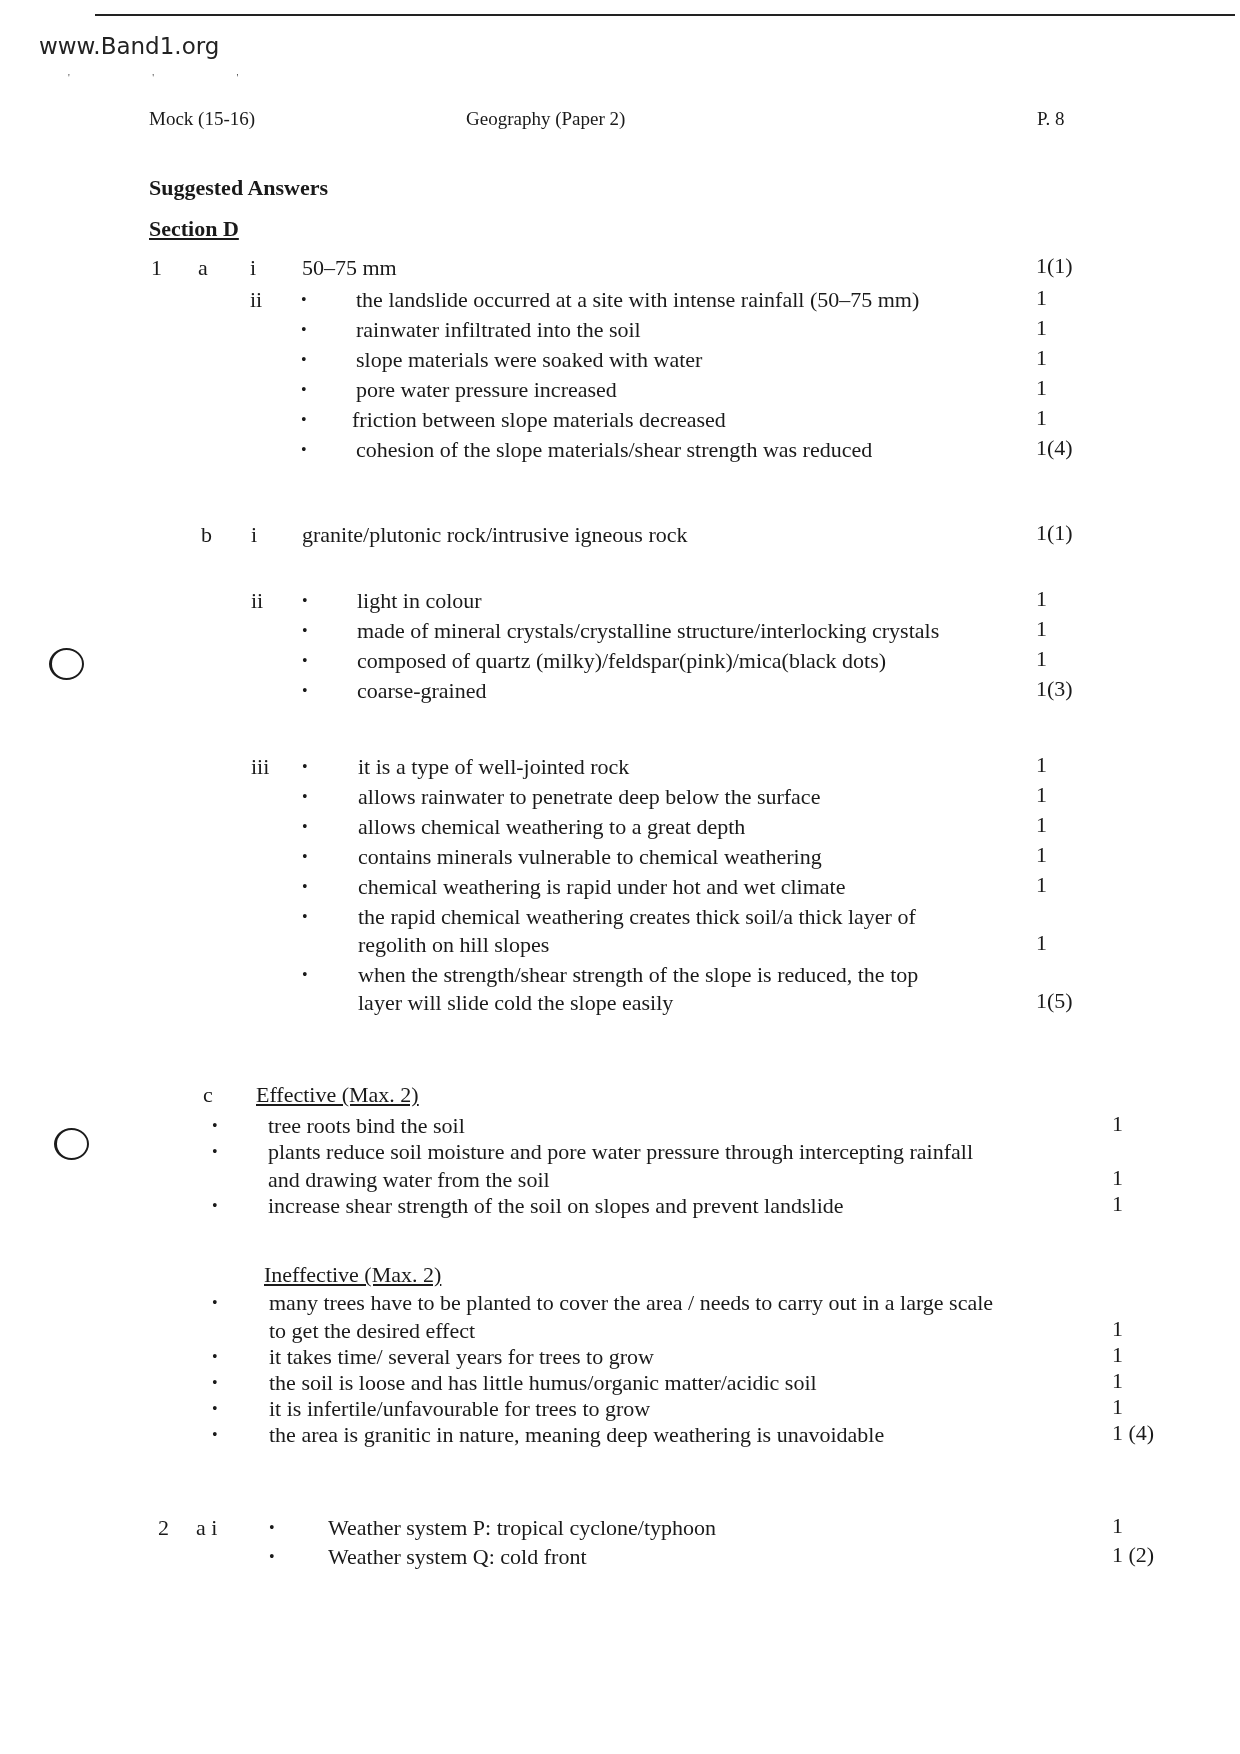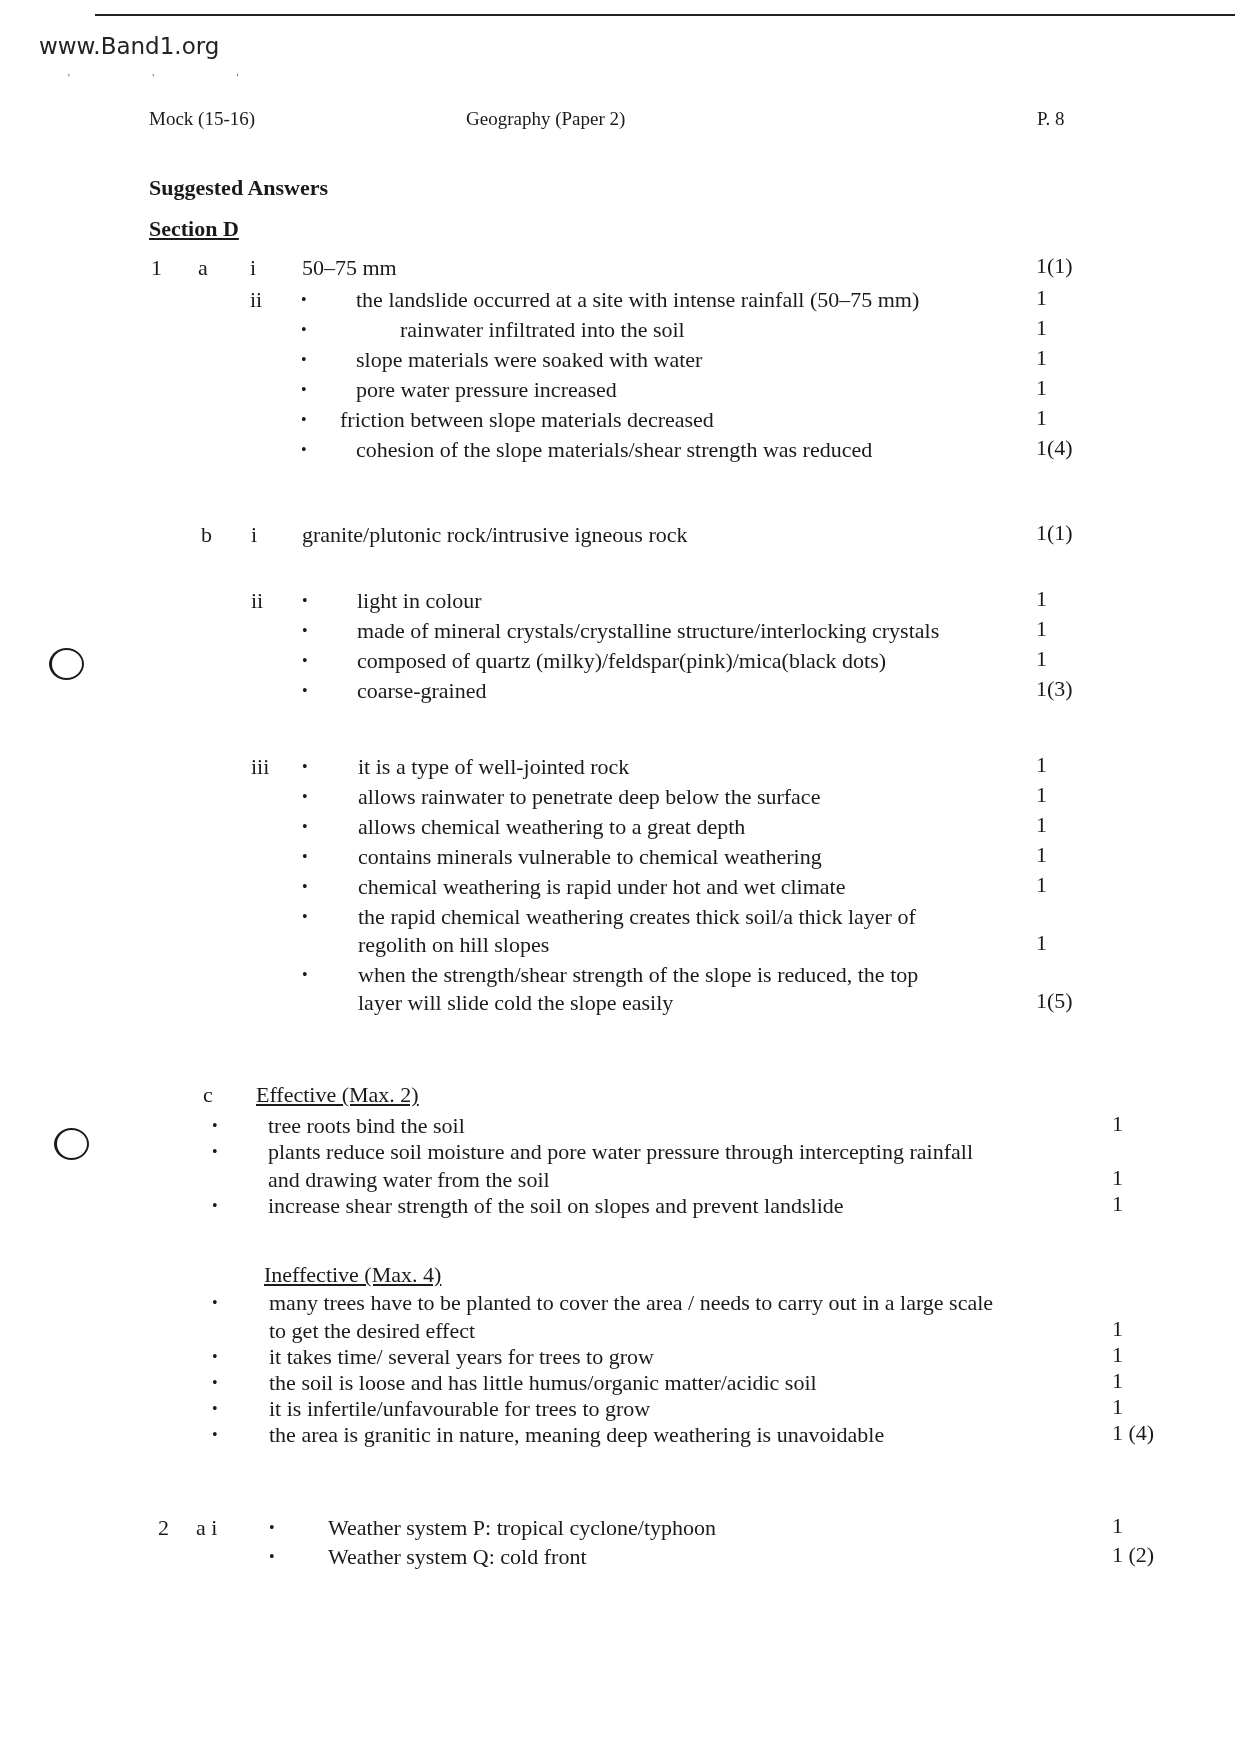--- a/index.html
+++ b/index.html
@@ -39,30 +39,30 @@
 <div class="abs t" style="left:250px; top:255px;">i</div>
 <div class="abs t" style="left:302px; top:255px;">50–75 mm</div>
 <div class="abs m" style="left:1036px; top:253px;">1(1)</div>
 
 <div class="abs t" style="left:250px; top:287px;">ii</div>
 <div id="q1aii">
     <div class="abs bul" style="left: 301px; top: 291px;">•</div>
     <div class="abs t" style="left: 356px; top: 287px;">the landslide occurred at a site with intense rainfall (50–75 mm)</div>
     <div class="abs m" style="left: 1036px; top: 285px;">1</div>
     <div class="abs bul" style="left: 301px; top: 321px;">•</div>
-    <div class="abs t" style="left: 356px; top: 317px; margin-left: 44px;">rainwater infiltrated into the soil</div>
+    <div class="abs t" style="left: 356px; top: 317px;">rainwater infiltrated into the soil</div>
     <div class="abs m" style="left: 1036px; top: 315px;">1</div>
     <div class="abs bul" style="left: 301px; top: 351px;">•</div>
     <div class="abs t" style="left: 356px; top: 347px;">slope materials were soaked with water</div>
     <div class="abs m" style="left: 1036px; top: 345px;">1</div>
     <div class="abs bul" style="left: 301px; top: 381px;">•</div>
     <div class="abs t" style="left: 356px; top: 377px;">pore water pressure increased</div>
     <div class="abs m" style="left: 1036px; top: 375px;">1</div>
     <div class="abs bul" style="left: 301px; top: 411px;">•</div>
-    <div class="abs t" style="left: 340px; top: 407px;">friction between slope materials decreased</div>
+    <div class="abs t" style="left: 352px; top: 407px;">friction between slope materials decreased</div>
     <div class="abs m" style="left: 1036px; top: 405px;">1</div>
     <div class="abs bul" style="left: 301px; top: 441px;">•</div>
     <div class="abs t" style="left: 356px; top: 437px;">cohesion of the slope materials/shear strength was reduced</div>
     <div class="abs m" style="left: 1036px; top: 435px;">1(4)</div>
   </div>
 
 <div class="abs t" style="left:201px; top:522px;">b</div>
 <div class="abs t" style="left:251px; top:522px;">i</div>
 <div class="abs t" style="left:302px; top:522px;">granite/plutonic rock/intrusive igneous rock</div>
 <div class="abs m" style="left:1036px; top:520px;">1(1)</div>
@@ -117,21 +117,21 @@
     <div class="abs t" style="left: 268px; top: 1113px;">tree roots bind the soil</div>
     <div class="abs m" style="left: 1112px; top: 1111px;">1</div>
     <div class="abs bul" style="left: 212px; top: 1143px;">•</div>
     <div class="abs t" style="left: 268px; top: 1139px;">plants reduce soil moisture and pore water pressure through intercepting rainfall</div>
     <div class="abs t" style="left: 268px; top: 1167px;">and drawing water from the soil</div>
     <div class="abs m" style="left: 1112px; top: 1165px;">1</div>
     <div class="abs bul" style="left: 212px; top: 1197px;">•</div>
     <div class="abs t" style="left: 268px; top: 1193px;">increase shear strength of the soil on slopes and prevent landslide</div>
     <div class="abs m" style="left: 1112px; top: 1191px;">1</div>
   </div>
-<div class="abs t ul" style="left:264px; top:1262px;">Ineffective (Max. 4)</div>
+<div class="abs t ul" style="left:264px; top:1262px;">Ineffective (Max. 2)</div>
 <div id="q1cineff">
     <div class="abs bul" style="left: 212px; top: 1294px;">•</div>
     <div class="abs t" style="left: 269px; top: 1290px;">many trees have to be planted to cover the area / needs to carry out in a large scale</div>
     <div class="abs t" style="left: 269px; top: 1318px;">to get the desired effect</div>
     <div class="abs m" style="left: 1112px; top: 1316px;">1</div>
     <div class="abs bul" style="left: 212px; top: 1348px;">•</div>
     <div class="abs t" style="left: 269px; top: 1344px;">it takes time/ several years for trees to grow</div>
     <div class="abs m" style="left: 1112px; top: 1342px;">1</div>
     <div class="abs bul" style="left: 212px; top: 1374px;">•</div>
     <div class="abs t" style="left: 269px; top: 1370px;">the soil is loose and has little humus/organic matter/acidic soil</div>

